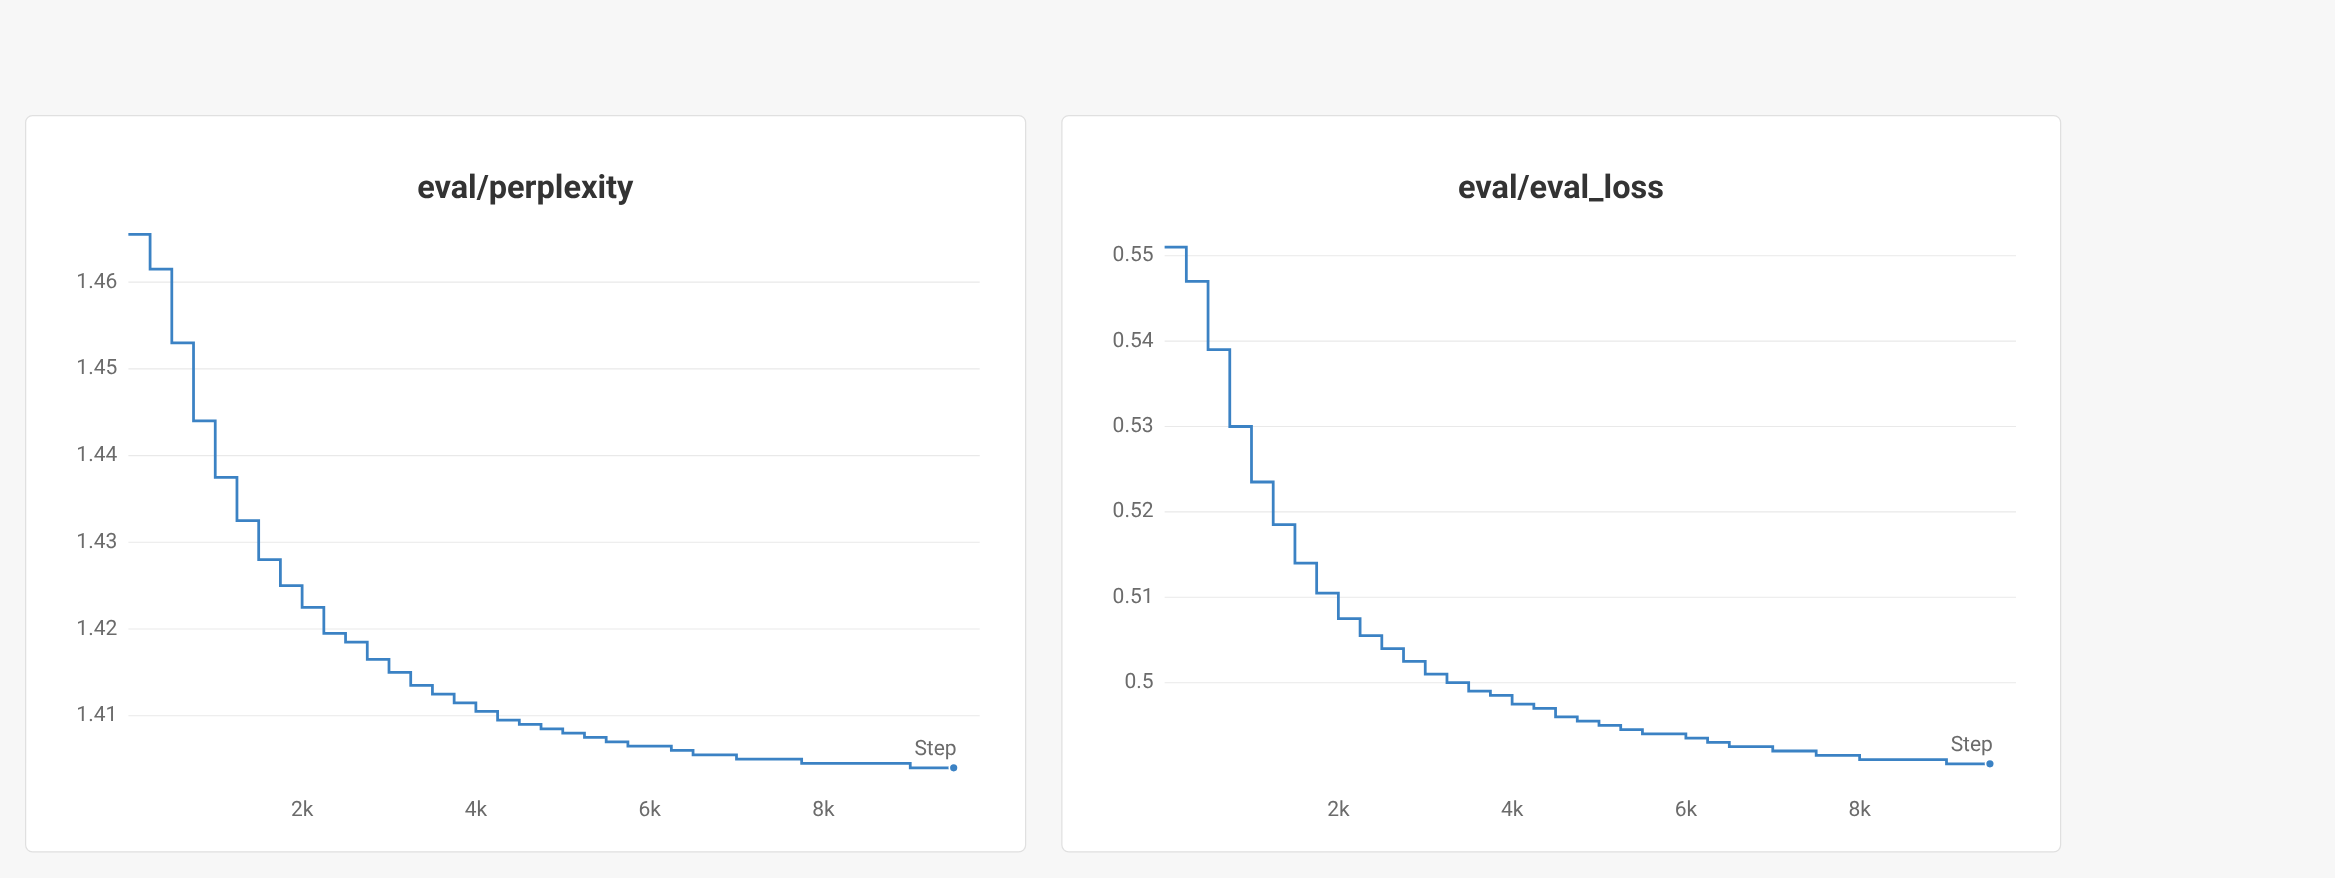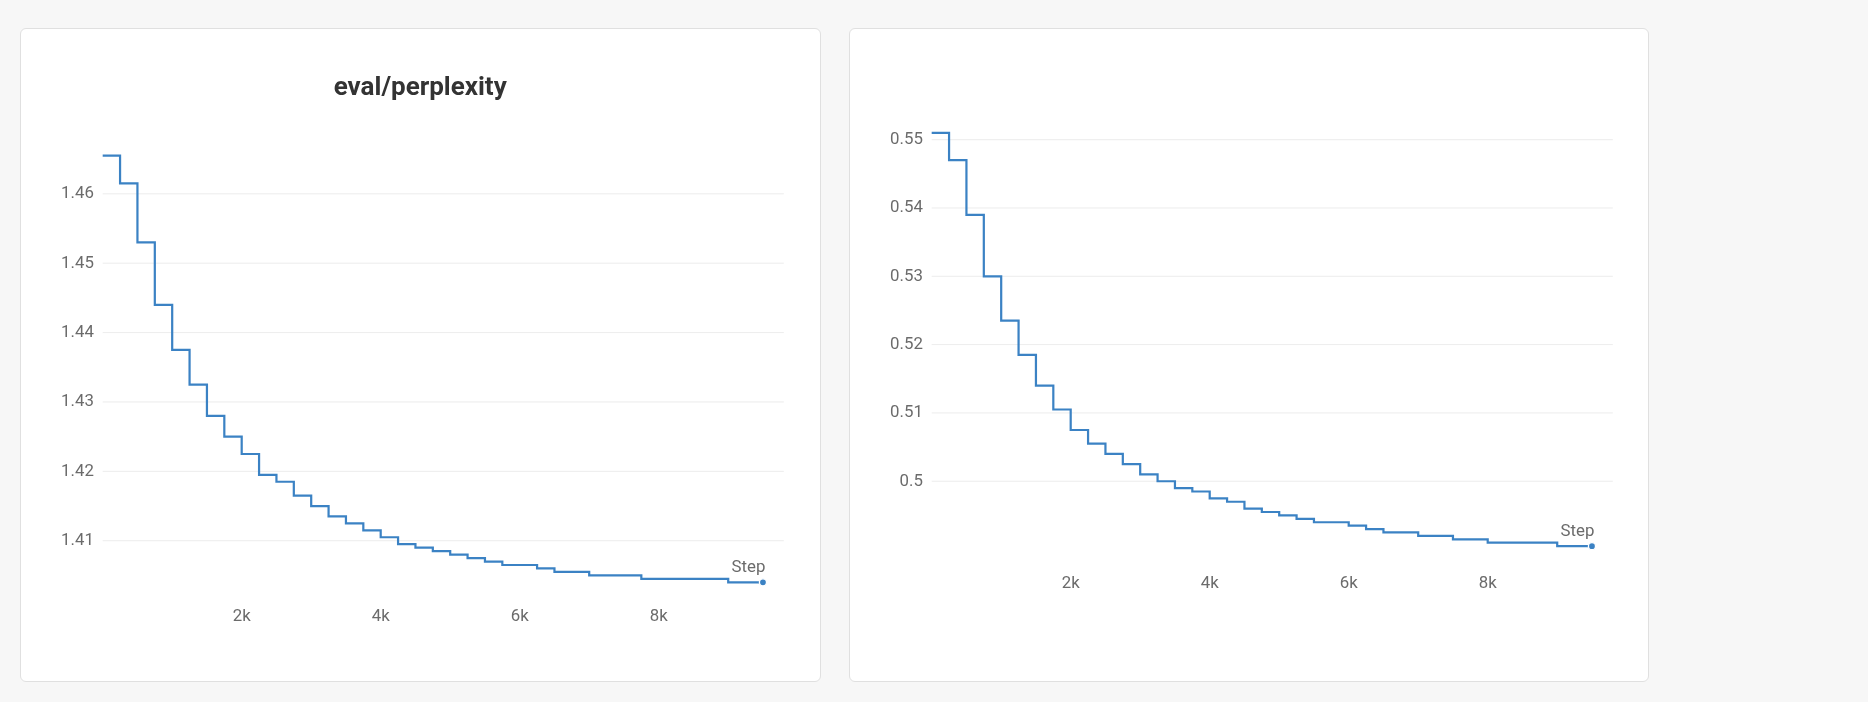--- a/index.html
+++ b/index.html
@@ -9,20 +9,21 @@
     font-family: -apple-system, BlinkMacSystemFont, "Segoe UI", Roboto, Helvetica, Arial, sans-serif;
     color: #333;
   }
   .page {
     width: 1669px;
     height: 702px;
     box-sizing: border-box;
     padding: 28px 20px 20px 20px;
     display: flex;
     gap: 28px;
+    align-items: flex-end;
   }
   .panel {
     flex: 1 1 0;
     background: #fff;
     border: 1px solid #e0e0e0;
     border-radius: 6px;
     box-sizing: border-box;
     padding: 18px 18px 12px 18px;
     display: flex;
     flex-direction: column;
@@ -67,20 +68,21 @@
           <circle cx="818.4285714285714" cy="494.3125" r="4" fill="#3b82c4" stroke="#fff" stroke-width="1.5"></circle>
           <text x="229.14285714285714" y="538" text-anchor="middle" font-size="19" fill="#6b6b6b">2k</text>
           <text x="386.2857142857143" y="538" text-anchor="middle" font-size="19" fill="#6b6b6b">4k</text>
           <text x="543.4285714285714" y="538" text-anchor="middle" font-size="19" fill="#6b6b6b">6k</text>
           <text x="700.5714285714286" y="538" text-anchor="middle" font-size="19" fill="#6b6b6b">8k</text>
           <text x="802" y="482.3125" text-anchor="middle" font-size="19" fill="#6b6b6b">Step</text>
         </svg>
       </div>
   </div>
   <div class="panel">
+    <div class="panel-title">eval/eval_loss</div>
     <div class="chart-area">
         <svg viewBox="0 0 862 556">
           <line x1="72" x2="842" y1="417.3230769230769" y2="417.3230769230769" stroke="#e9e9e9" stroke-width="1"></line>
           <text x="62" y="417.3230769230769" text-anchor="end" dominant-baseline="middle" font-size="19" fill="#6b6b6b">0.5</text>
           <line x1="72" x2="842" y1="340.0923076923077" y2="340.0923076923077" stroke="#e9e9e9" stroke-width="1"></line>
           <text x="62" y="340.0923076923077" text-anchor="end" dominant-baseline="middle" font-size="19" fill="#6b6b6b">0.51</text>
           <line x1="72" x2="842" y1="262.86153846153843" y2="262.86153846153843" stroke="#e9e9e9" stroke-width="1"></line>
           <text x="62" y="262.86153846153843" text-anchor="end" dominant-baseline="middle" font-size="19" fill="#6b6b6b">0.52</text>
           <line x1="72" x2="842" y1="185.6307692307692" y2="185.6307692307692" stroke="#e9e9e9" stroke-width="1"></line>
           <text x="62" y="185.6307692307692" text-anchor="end" dominant-baseline="middle" font-size="19" fill="#6b6b6b">0.53</text>

